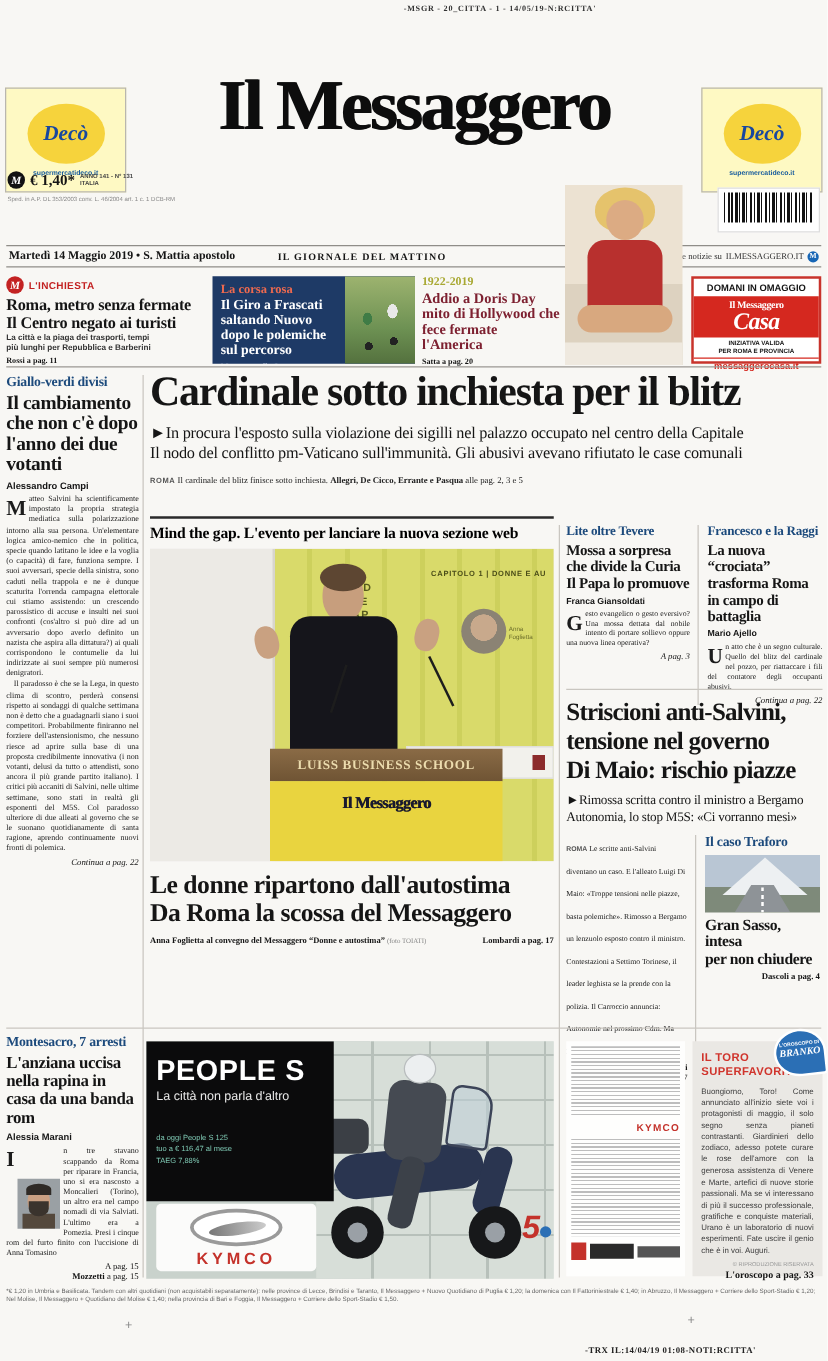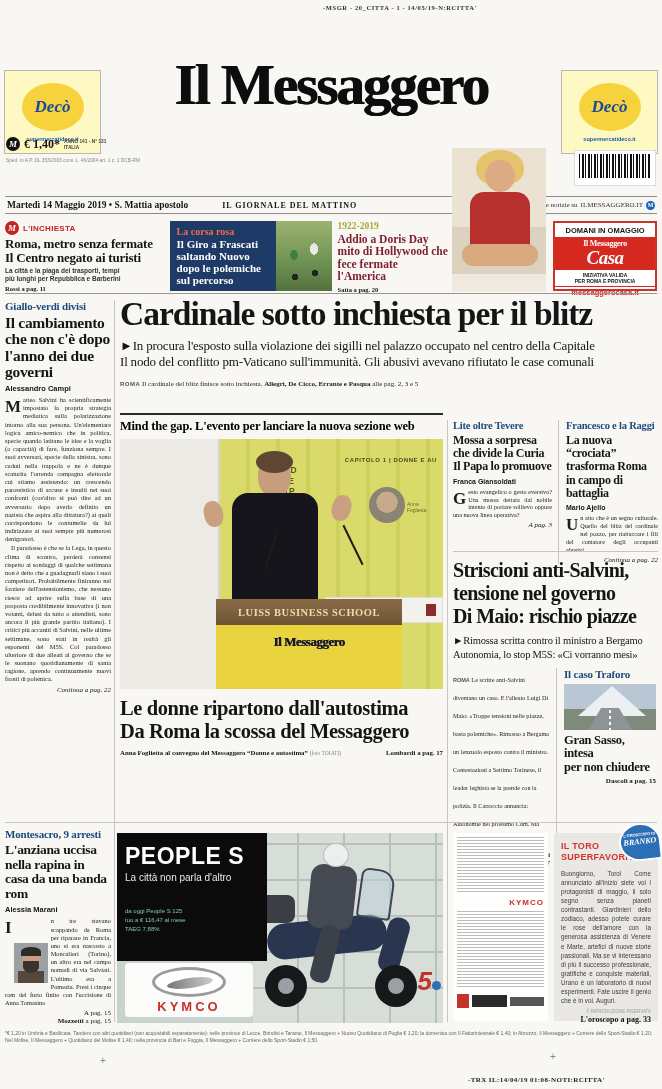--- a/index.html
+++ b/index.html
@@ -354,21 +354,21 @@
       <div class="t4-valid preline">INIZIATIVA VALIDA
 PER ROMA E PROVINCIA</div>
       <div class="t4-site">messaggerocasa.it</div>
     </div>
   </div>
 
   <div class="rule-teasers"></div>
 
   <div class="left-col">
     <div class="kicker">Giallo-verdi divisi</div>
-    <h2>Il cambiamento che non c'è dopo l'anno dei due governi</h2>
+    <h2>Il cambiamento che non c'è dopo l'anno dei due votanti</h2>
     <div class="author">Alessandro Campi</div>
     <div class="bodytxt">
       <span class="dropcap">M</span><span>atteo Salvini ha scientificamente impostato la propria strategia mediatica sulla polarizzazione intorno alla sua persona. Un'elementare logica amico-nemico che in politica, specie quando latitano le idee e la voglia (o capacità) di fare, funziona sempre. I suoi avversari, specie della sinistra, sono caduti nella trappola e ne è dunque scaturita l'orrenda campagna elettorale cui stiamo assistendo: un crescendo parossistico di accuse e insulti nei suoi confronti (cos'altro si può dire ad un avversario dopo averlo definito un nazista che aspira alla dittatura?) ai quali corrispondono le contumelie da lui indirizzate ai suoi sempre più numerosi denigratori.</span>
     </div>
     <div class="bodytxt">Il paradosso è che se la Lega, in questo clima di scontro, perderà consensi rispetto ai sondaggi di qualche settimana non è detto che a guadagnarli siano i suoi competitori. Probabilmente finiranno nel forziere dell'astensionismo, che nessuno riesce ad aprire sulla base di una proposta credibilmente innovativa (i non votanti, delusi da tutto o attendisti, sono ancora il più grande partito italiano). I critici più accaniti di Salvini, nelle ultime settimane, sono stati in realtà gli esponenti del M5S. Col paradosso ulteriore di due alleati al governo che se le suonano quotidianamente di santa ragione, aprendo continuamente nuovi fronti di polemica.</div>
     <div class="pageref">Continua a pag. 22</div>
   </div>
 
   <div class="vrule v-left"></div>
   <div class="vrule v-right"></div>
@@ -451,29 +451,29 @@
       </div>
       <div class="traforo">
         <div class="kicker">Il caso Traforo</div>
         <div class="traforo-photo">
           <div class="tf-peak"></div>
             <div class="tf-road"></div>
             <div class="tf-line"></div>
         </div>
         <h3 class="preline">Gran Sasso, intesa
 per non chiudere</h3>
-        <div class="pageref">Dascoli a pag. 15</div>
+        <div class="pageref">Dascoli a pag. 4</div>
       </div>
     </div>
   </div>
 
   <div class="hrule-bottom"></div>
 
   <div class="montesacro">
-    <div class="kicker">Montesacro, 9 arresti</div>
+    <div class="kicker">Montesacro, 7 arresti</div>
     <h3>L'anziana uccisa nella rapina in casa da una banda rom</h3>
     <div class="author">Alessia Marani</div>
     <div class="bodytxt">
       <span class="dropcap">I</span>
       <span class="mugshot">
           <span class="mug-shirt"></span>
           <span class="mug-face"></span>
           <span class="mug-hair"></span>
           <span class="mug-beard"></span>
         </span>

